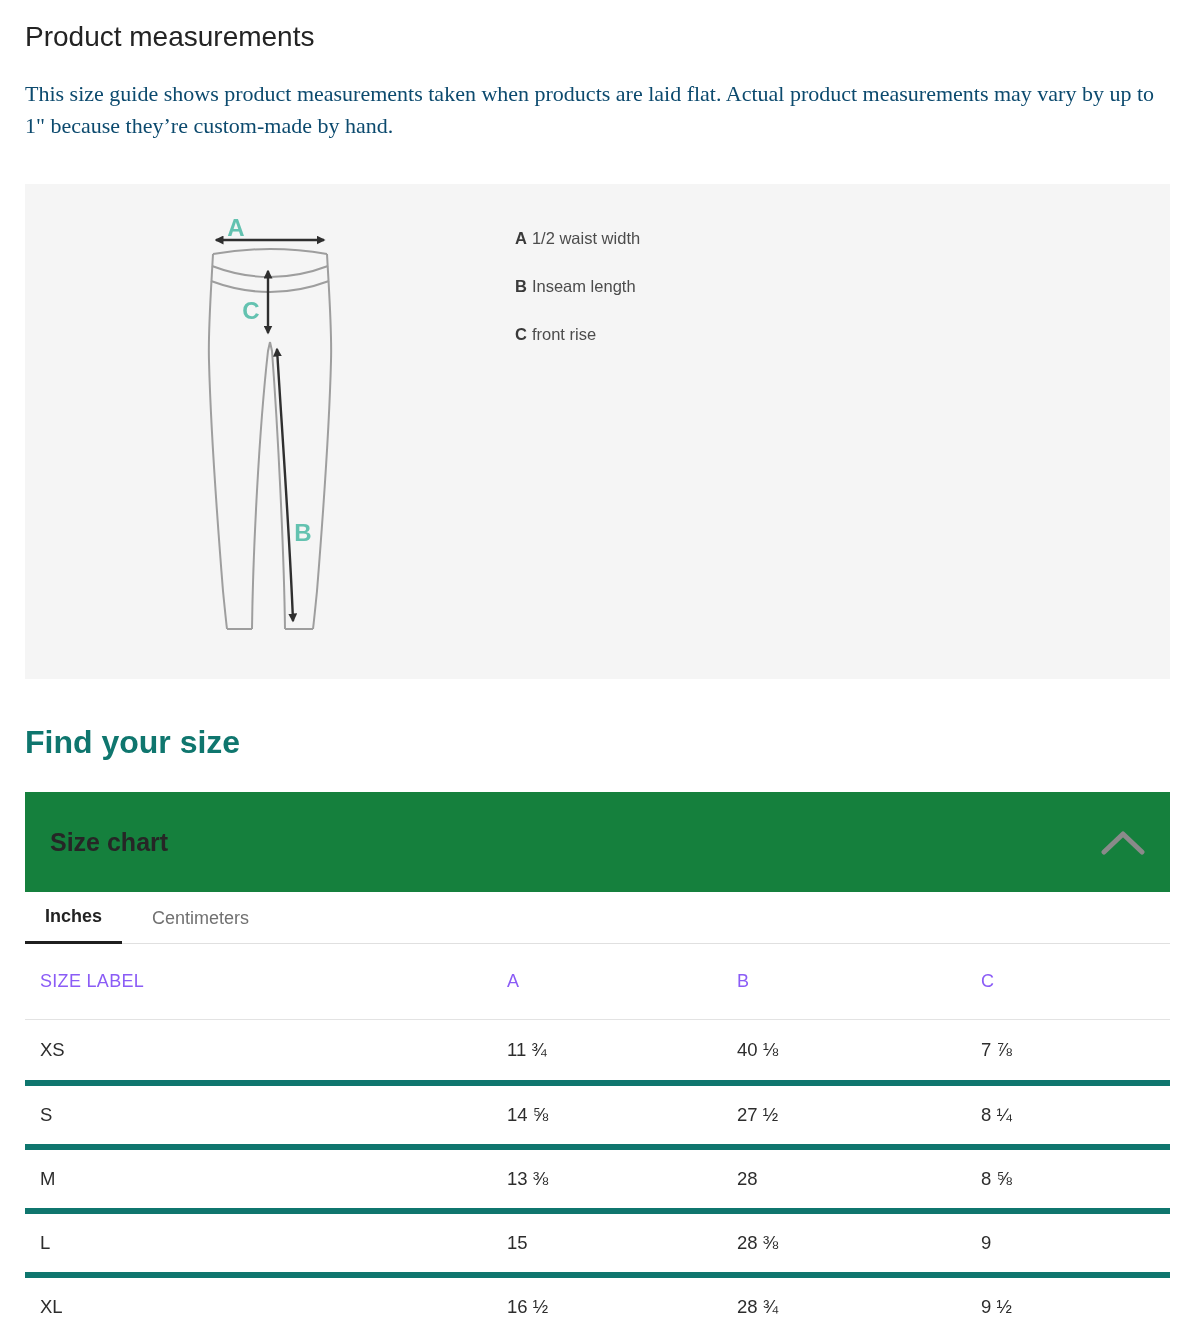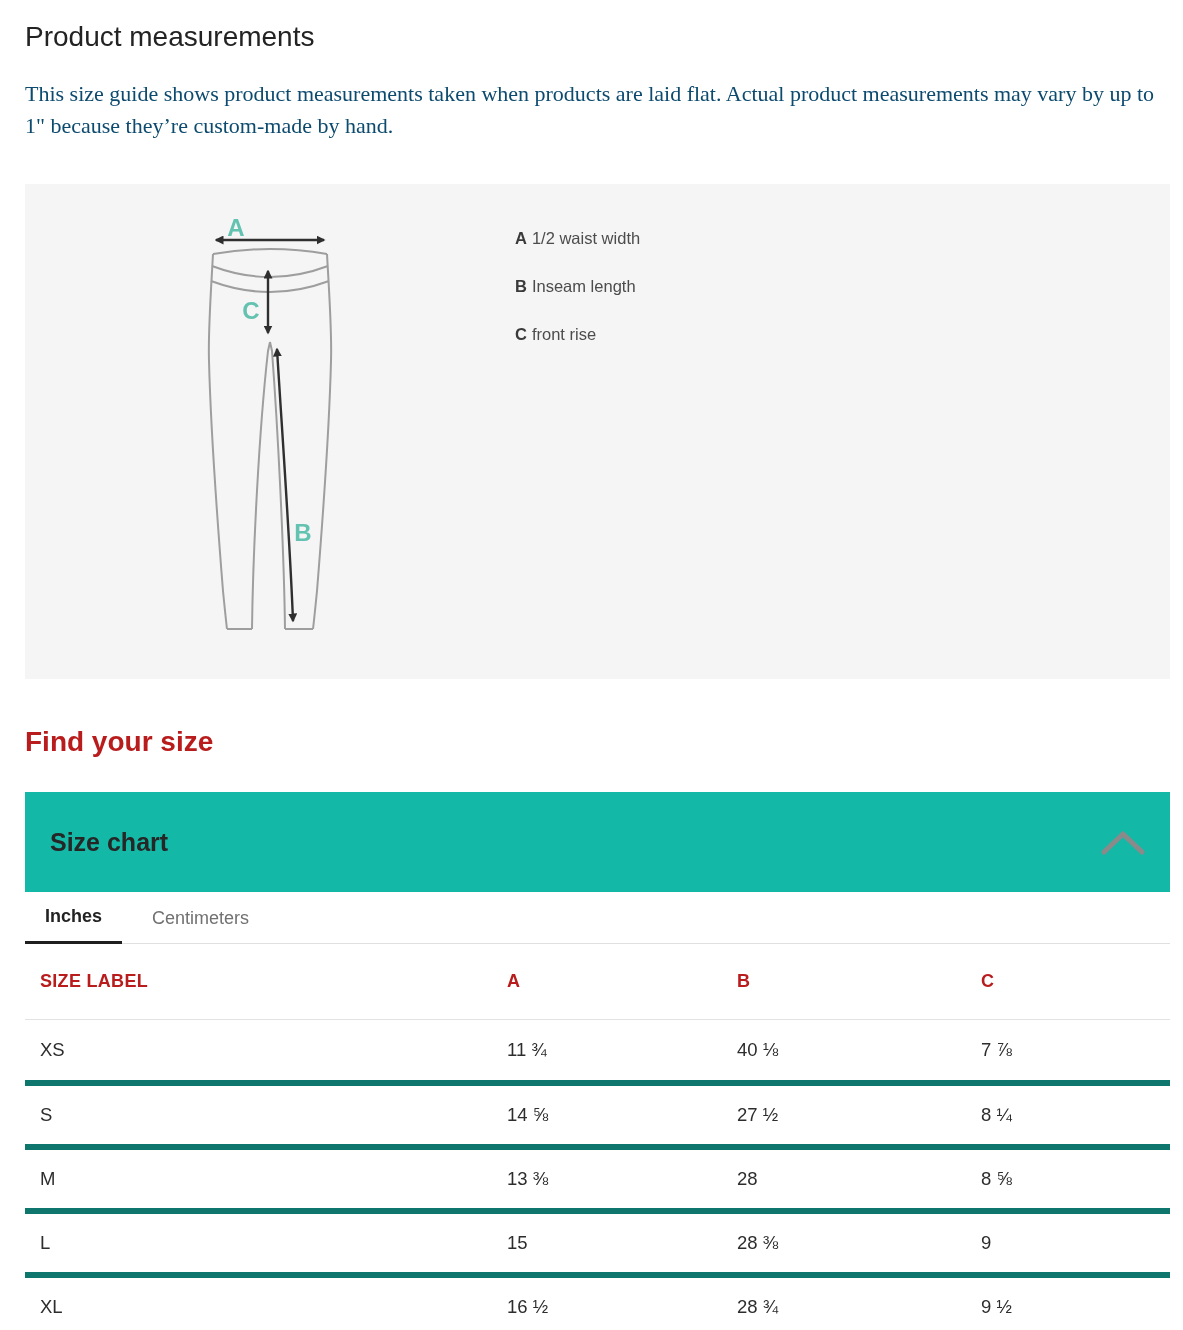--- a/index.html
+++ b/index.html
@@ -25,26 +25,26 @@
     background:#f5f5f5; position:relative;
   }
   .leggings-svg { position:absolute; left:164px; top:27px; }
 
   .legend { position:absolute; left:490px; top:44px; }
   .legend-item { margin-bottom:28px; font-size:16.5px; line-height:20px; color:#4c4c4c; }
   .legend-key { font-weight:700; color:#3a3a3a; margin-right:5px; }
 
   h2.find-title {
     margin:46px 25px 0 25px;
-    font-size:28px; line-height:34px; font-weight:700; color:#b91c1c;
+    font-size:32px; line-height:34px; font-weight:700; color:#0f766e;
   }
 
   .chart-bar {
     margin:33px 13px 0 25px; width:1145px; height:100px;
-    background:#14b8a6; display:flex; align-items:center;
+    background:#15803d; display:flex; align-items:center;
     justify-content:space-between; padding:0 25px; cursor:pointer;
   }
   .chart-bar h3 { font-size:25px; font-weight:700; color:#262626; }
   .chevron { display:block; }
 
   .tabs {
     margin:0 13px 0 25px; width:1145px; height:52px;
     display:flex; border-bottom:1px solid #e0e0e0;
   }
   .tab {
@@ -58,21 +58,21 @@
 
   table.size-table {
     margin-left:25px; width:1145px; border-collapse:collapse;
     table-layout:fixed;
   }
   .size-table col.c1 { width:482px; }
   .size-table col.c2 { width:230px; }
   .size-table col.c3 { width:244px; }
   .size-table th, .size-table td { text-align:left; padding:0; font-weight:400; }
   .size-table thead th {
-    height:75px; font-size:18px; font-weight:700; color:#b91c1c;
+    height:75px; font-size:18px; font-weight:400; color:#8b5cf6;
     letter-spacing:0.3px; border-bottom:1px solid #e3e3e3;
   }
   .size-table tbody td {
     height:64px; font-size:18.5px; color:#2d2d2d;
     border-bottom:6px solid #0f766e;
   }
   .size-table th:first-child, .size-table td:first-child { padding-left:15px; }
 
   .diagram-letter { font-family:"Liberation Sans","DejaVu Sans",sans-serif; font-weight:700; }
 </style>

